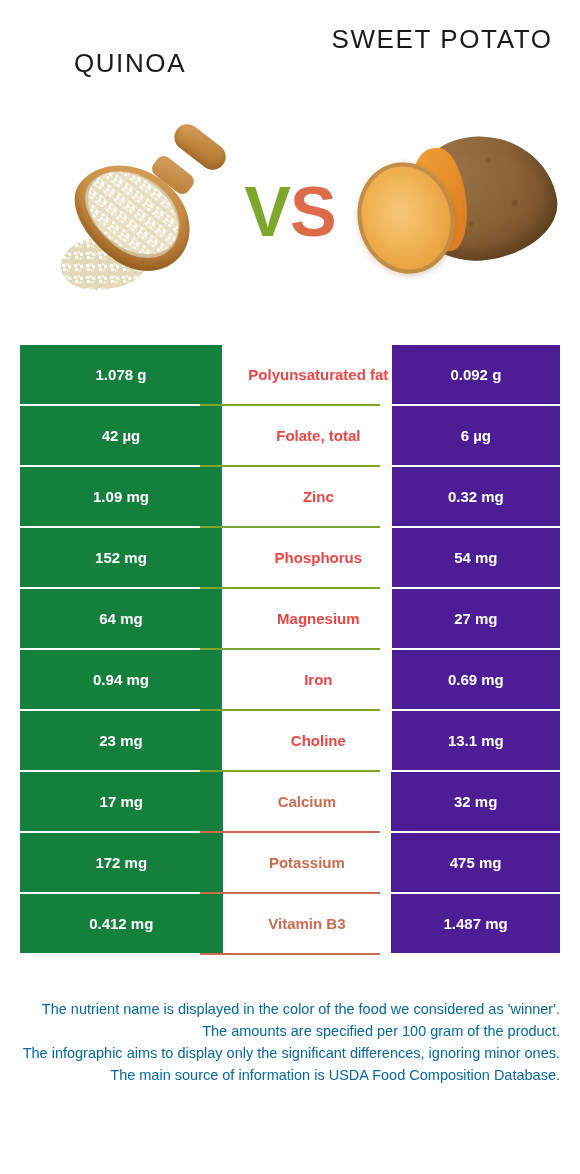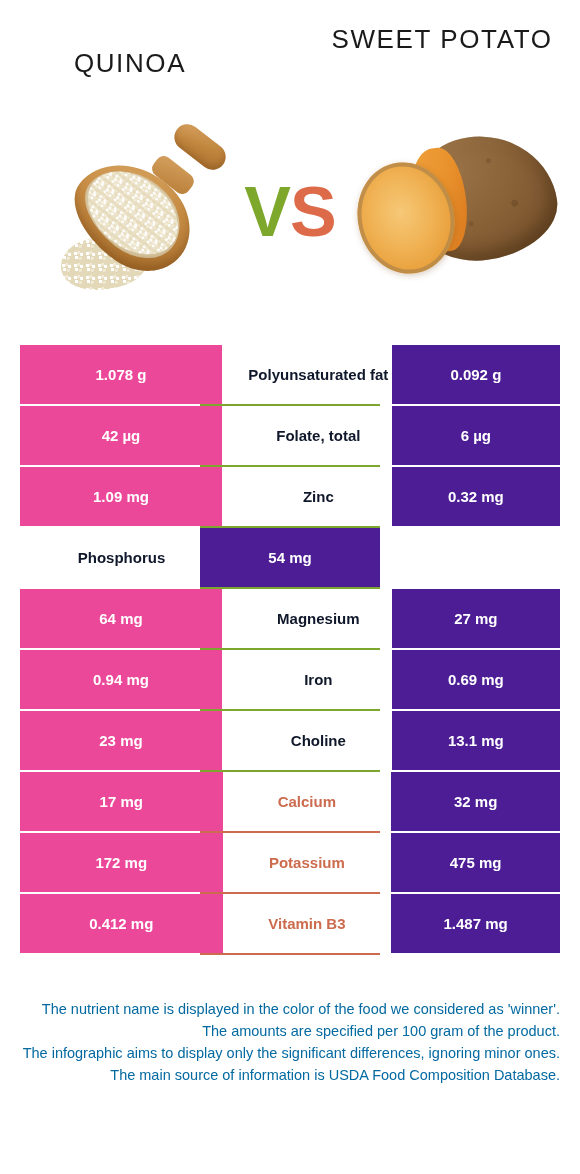--- a/index.html
+++ b/index.html
@@ -225,34 +225,34 @@
   .cell {
     display: flex;
     align-items: center;
     justify-content: center;
     font-size: 15px;
     font-weight: 600;
     box-sizing: border-box;
   }
   .cell-left {
     width: 216px;
-    background: #ec4899;
+    background: #15803d;
     color: #ffffff;
   }
   .cell-mid {
     width: 180px;
     background: #ffffff;
     font-weight: 700;
   }
   .cell-right {
     width: 180px;
     background: #4c1d95;
     color: #ffffff;
   }
-  .row .cell-mid.win-green { color: #0f172a; padding-left: 23px; }
+  .row .cell-mid.win-green { color: #ef4444; padding-left: 23px; }
   .row .cell-mid.win-orange { color: #CC6B4E; text-align: right; }
 
   .divider {
     height: 2px;
     width: 540px;
   }
   .divider-inner {
     height: 100%;
     width: 100%;
   }
@@ -331,20 +331,21 @@
     </div>
     <div class="row">
       <div class="cell cell-left">1.09 mg</div>
       <div class="cell cell-mid win-green">Zinc</div>
       <div class="cell cell-right">0.32 mg</div>
     </div>
     <div class="divider green">
       <div class="divider-inner"></div>
     </div>
     <div class="row">
+      <div class="cell cell-left">152 mg</div>
       <div class="cell cell-mid win-green">Phosphorus</div>
       <div class="cell cell-right">54 mg</div>
     </div>
     <div class="divider green">
       <div class="divider-inner"></div>
     </div>
     <div class="row">
       <div class="cell cell-left">64 mg</div>
       <div class="cell cell-mid win-green">Magnesium</div>
       <div class="cell cell-right">27 mg</div>

